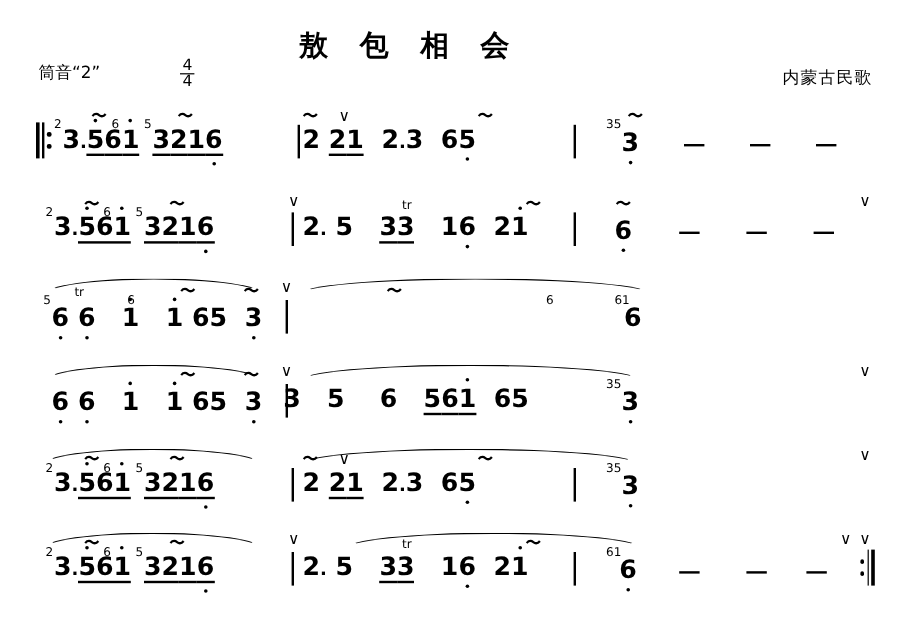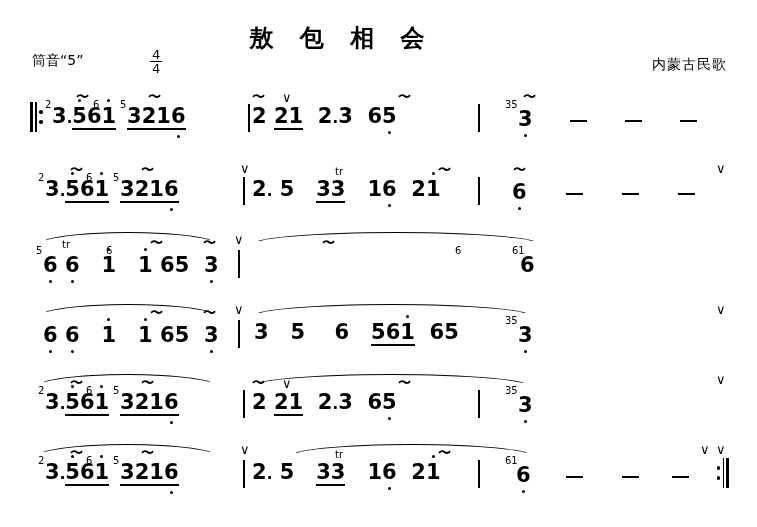--- a/index.html
+++ b/index.html
@@ -187,21 +187,21 @@
   .repeat-end .d2 { top: 18px; }
 </style>
 </head>
 <body>
 
 <div id="sheet">
 
   <div class="title">敖 包 相 会</div>
 
   <div class="tuning">
-    <span>筒音“5”</span>
+    <span>筒音“2”</span>
   </div>
 
   <div class="meter">
     <span class="num">4</span>
     <span class="den">4</span>
   </div>
 
   <div class="composer">内蒙古民歌</div>
 
   <div class="system" style="top:82px;">
@@ -315,21 +315,21 @@
 
       <span class="cell" style="left:43px;">
         <span class="num dotlow">6</span>&nbsp;<span class="num dotlow">6</span>&nbsp;&nbsp;&nbsp;<span class="num dothigh">1</span>&nbsp;&nbsp;&nbsp;<span class="num dothigh">1</span>&nbsp;<span class="num">6</span><span class="num">5</span>&nbsp;&nbsp;<span class="num dotlow">3</span>
       </span>
       <span class="tilde" style="left:150px; bottom:38px;">〜</span>
       <span class="tilde" style="left:203px; bottom:38px;">〜</span>
 
       <div class="barline" style="left:238px;"></div>
       <span class="mark vee" style="left:234px; bottom:44px;">∨</span>
 
-      <span class="cell" style="left:254px;">
+      <span class="cell" style="left:236px;">
         <span class="num">3</span>&nbsp;&nbsp;&nbsp;<span class="num">5</span>&nbsp;&nbsp;&nbsp;&nbsp;<span class="num">6</span>&nbsp;&nbsp;&nbsp;<span class="num beam1">5</span><span class="num beam1">6</span><span class="num beam1 dothigh">1</span>&nbsp;&nbsp;<span class="num">6</span><span class="num">5</span>
       </span>
 
       <span class="mark sup" style="left:505px; bottom:34px;">35</span>
       <span class="cell" style="left:518px;"><span class="num dotlow">3</span></span>
       <span class="mark vee" style="left:716px; bottom:44px;">∨</span>
     </div>
   </div>
 
   <div class="system" style="top:368px;">

